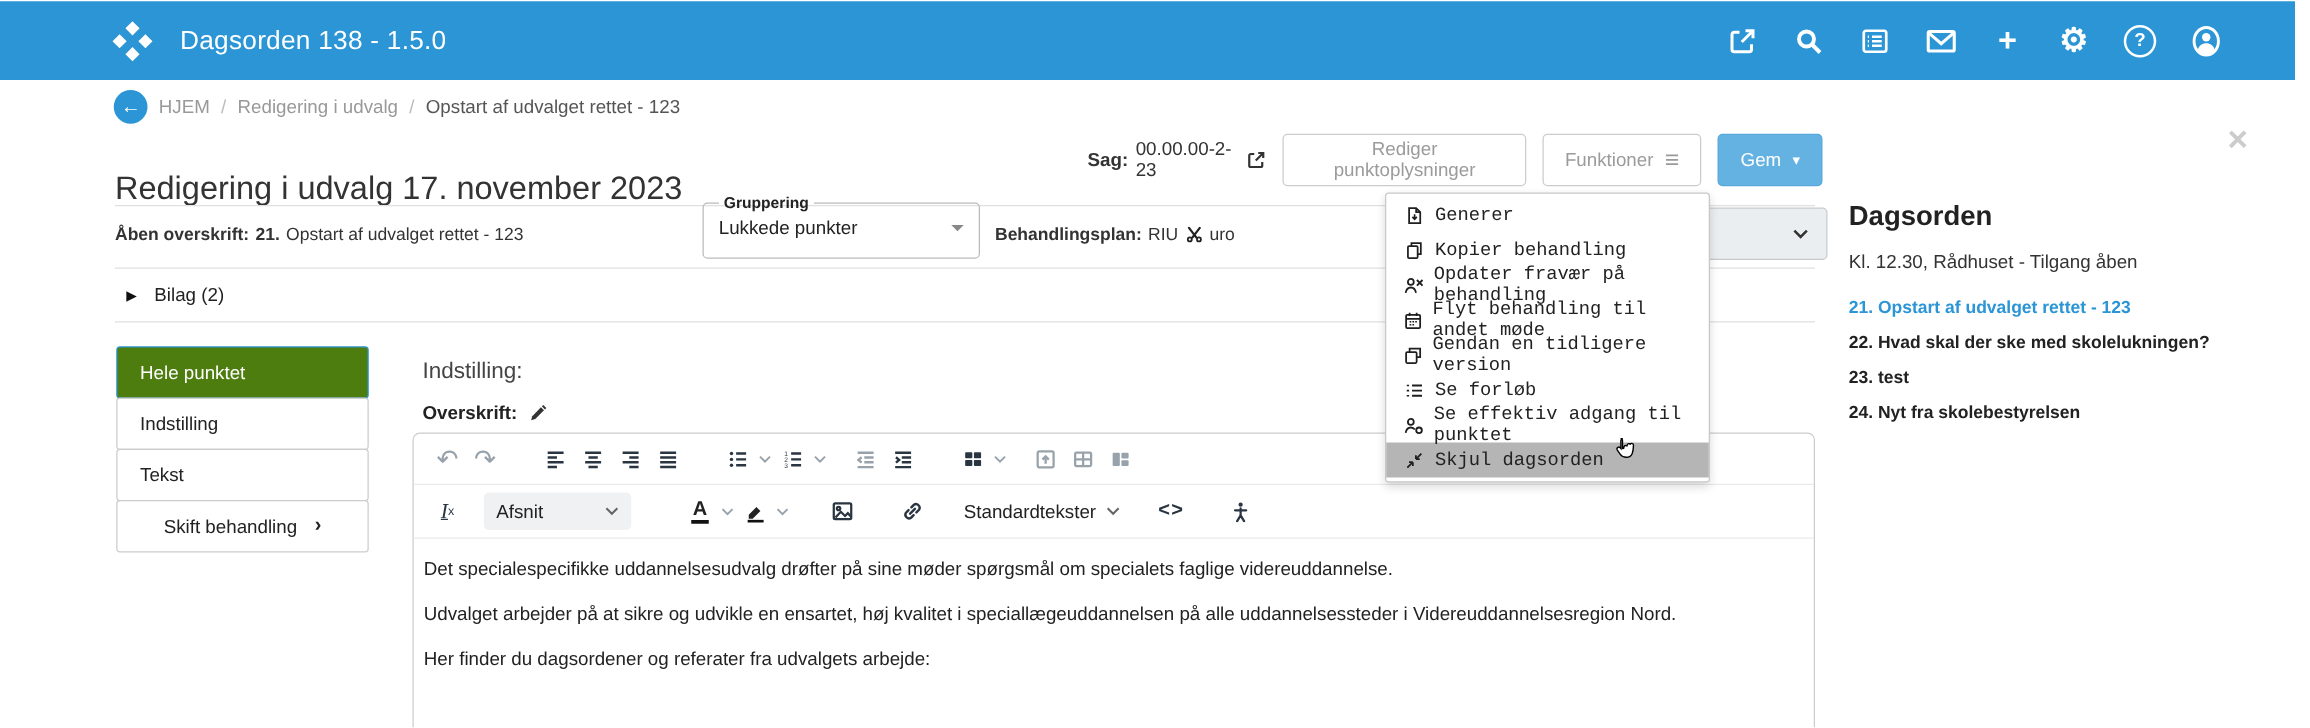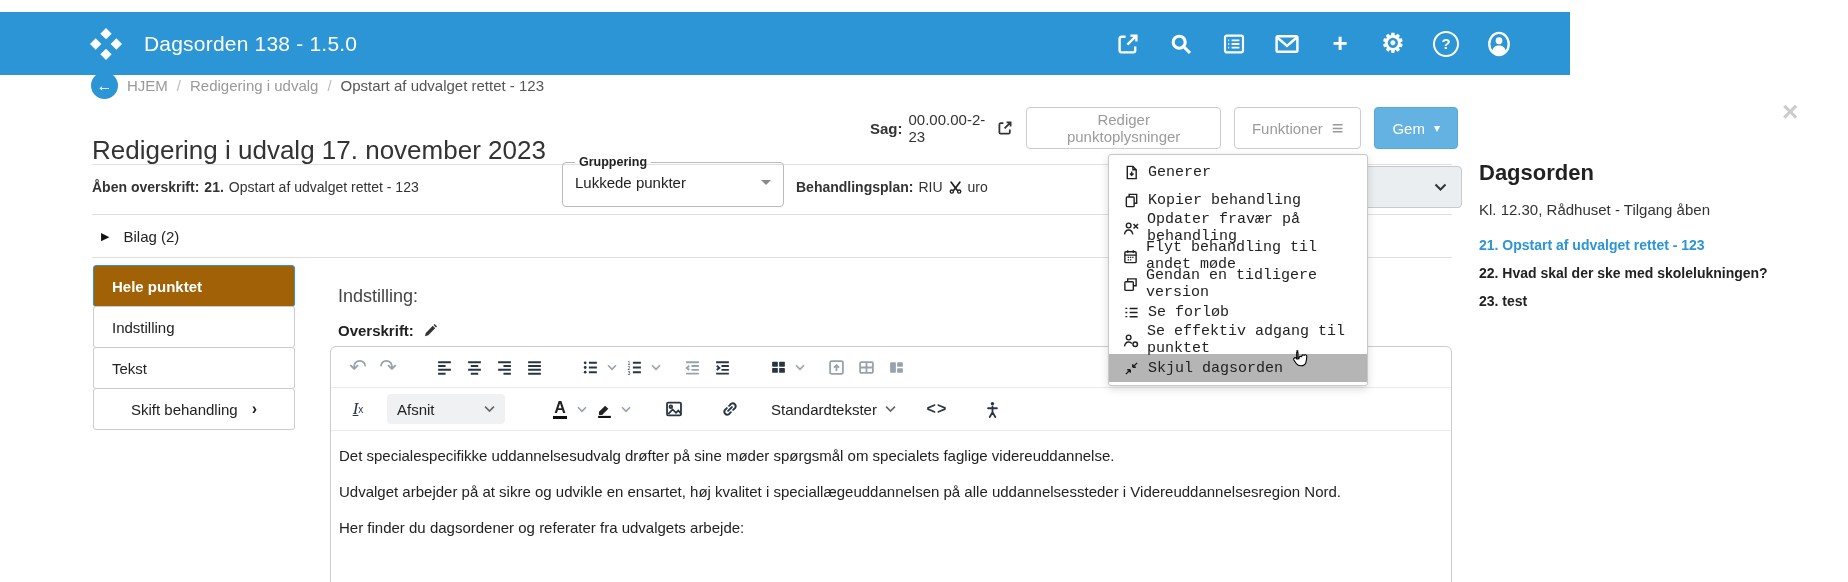--- a/index.html
+++ b/index.html
@@ -3,21 +3,21 @@
 <meta charset="utf-8">
 <style>
   html,body{margin:0;padding:0;background:#fff;}
   .page{position:relative;width:1848px;height:582px;overflow:hidden;background:#fff;
         font-family:"Liberation Sans",sans-serif;color:#333;}
   .abs{position:absolute;}
   svg{display:block;}
   button{font-family:inherit;cursor:pointer;}
 
   
-  .topbar{left:0;top:12px;width:1570px;height:63px;background:#2b95d5;display:flex;align-items:center;}
+  .topbar{left:0;top:1px;width:1836px;height:63px;background:#2b95d5;display:flex;align-items:center;}
   .logo{margin-left:86px;}
   .app-title{color:#fff;font-size:21px;margin-left:18px;letter-spacing:.2px;}
   .hicons{position:absolute;right:53px;top:0;height:63px;display:flex;align-items:center;gap:17px;}
   .hicon{width:36px;height:36px;display:flex;align-items:center;justify-content:center;
          background:none;border:0;color:#fff;font-size:26px;font-weight:bold;padding:0;}
   .help-circle{width:22px;height:22px;border:2px solid #fff;border-radius:50%;color:#fff;
                font-size:15px;font-weight:bold;display:flex;align-items:center;justify-content:center;}
 
   
   .crumbrow{left:91px;top:72px;display:flex;align-items:center;gap:9px;font-size:15px;}
@@ -51,21 +51,21 @@
            border-radius:4px;display:flex;align-items:center;justify-content:flex-end;padding-right:14px;box-sizing:border-box;cursor:pointer;}
 
   
   .bilag{left:101px;top:228px;display:flex;align-items:center;gap:14px;font-size:15px;color:#222;cursor:pointer;background:none;border:0;padding:0;}
   .bilag .tri{font-size:11px;color:#111;}
 
   
   .tabs{left:93px;top:265px;width:202px;}
   .tab{box-sizing:border-box;height:42px;border:1px solid #ccc;background:#fff;margin-top:-1px;
        display:flex;align-items:center;padding:0 18px;font-size:15px;color:#222;border-radius:3px;cursor:pointer;}
-  .tab.active{background:#a16207;border-color:#2b95d5;color:#fff;font-weight:bold;margin-top:0;}
+  .tab.active{background:#4d7c0f;border-color:#2b95d5;color:#fff;font-weight:normal;margin-top:12px;}
   .tab.centered{justify-content:center;gap:14px;}
   .tab .chevr{font-weight:bold;font-size:16px;}
 
   
   .sec-label{left:338px;top:286px;font-size:18px;color:#444;}
   .ovs-label{left:338px;top:322px;font-size:15px;font-weight:bold;color:#222;display:flex;align-items:center;gap:9px;}
   .editor{left:330px;top:346px;width:1122px;height:300px;border:1px solid #ccc;border-radius:6px;box-sizing:border-box;background:#fff;}
   .toolrow{display:flex;align-items:center;height:40px;border-bottom:1px solid #e8eaec;padding-left:12px;}
   .toolrow2{height:42px;}
   .tbtn{display:inline-flex;align-items:center;justify-content:center;min-width:30px;height:30px;
@@ -527,15 +527,16 @@
   </div>
 
   <button class="abs closex">×</button>
 
   <aside class="abs agenda">
     <h2>Dagsorden</h2>
     <div class="subtitle">Kl. 12.30, Rådhuset - Tilgang åben</div>
     <div class="item active">21. Opstart af udvalget rettet - 123</div>
     <div class="item">22. Hvad skal der ske med skolelukningen?</div>
     <div class="item">23. test</div>
+    <div class="item">24. Nyt fra skolebestyrelsen</div>
   </aside>
 
 </div>
 
 </body></html>

